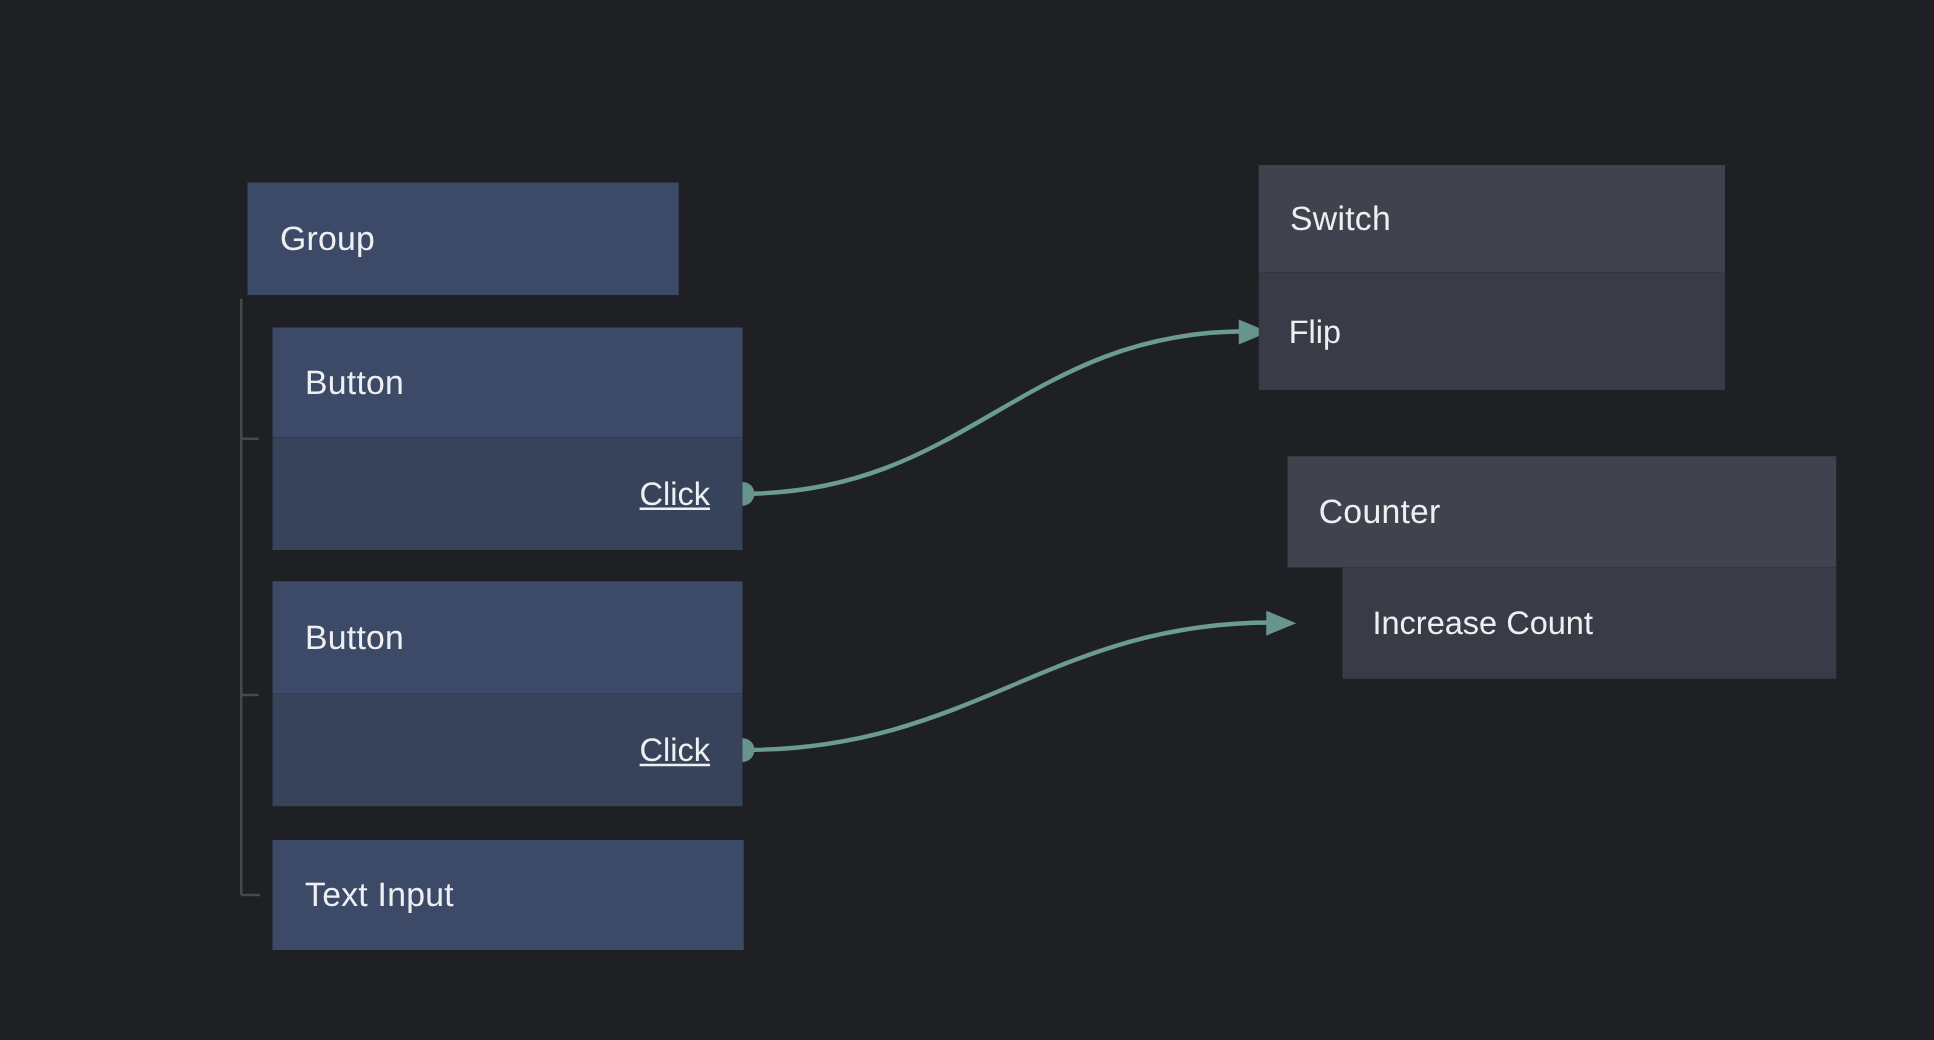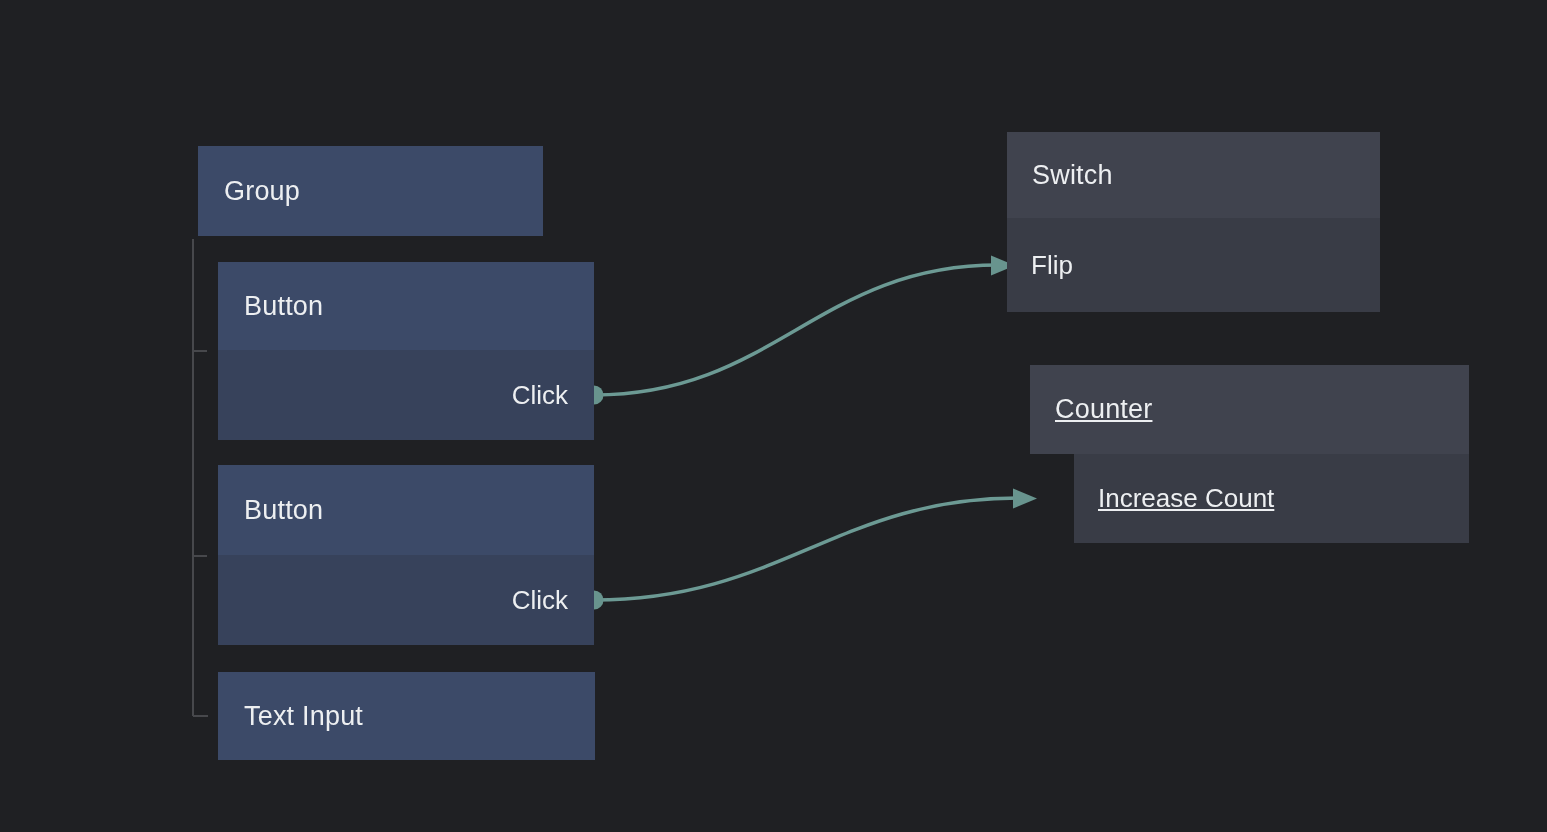--- a/index.html
+++ b/index.html
@@ -26,41 +26,41 @@
   .node{position:absolute;}
   .node .header{
     display:flex;align-items:center;
     font-size:27px;letter-spacing:0.2px;
   }
   .node .row{
     display:flex;align-items:center;
     font-size:26px;
   }
   .blue .header{background:var(--blue-node-header);padding-left:26px;}
-  .blue .row{background:var(--blue-node-body);}
+  .blue .row{background:var(--blue-node-body);text-decoration:underline;}
   .gray .header{background:var(--gray-node-header);padding-left:25px;}
   .gray .row{background:var(--gray-node-body);}
   .row.output{justify-content:flex-end;padding-right:26px;}
   .row.input{justify-content:flex-start;padding-left:24px;}
 
   
   #node-group      {left:168px;top:146px;width:375px;padding-left:30px;}
   #node-group      .header{height:90px;}
   #node-button-1   {left:218px;top:262px;width:376px;}
   #node-button-1   .header{height:88px;}
   #node-button-1   .row{height:90px;}
   #node-button-2   {left:218px;top:465px;width:376px;}
   #node-button-2   .header{height:90px;}
   #node-button-2   .row{height:90px;}
   #node-text-input {left:218px;top:672px;width:377px;}
   #node-text-input .header{height:88px;}
   #node-switch     {left:1007px;top:132px;width:373px;}
   #node-switch     .header{height:86px;}
   #node-switch     .row{height:94px;}
-  #node-counter    {left:1030px;top:365px;width:439px;text-decoration:underline;}
+  #node-counter    {left:1030px;top:365px;width:439px;}
   #node-counter    .header{height:89px;}
   #node-counter    .row{height:89px;margin-left:44px;}
 
   svg.overlay{position:absolute;inset:0;pointer-events:none;}
   .tree-line{stroke:var(--tree-line);stroke-width:2;fill:none;}
   .wire{stroke:var(--wire);stroke-width:3.5;fill:none;}
   .port-dot{fill:var(--port-dot);}
   .arrow-head{fill:var(--port-dot);}
 </style>
 </head>

